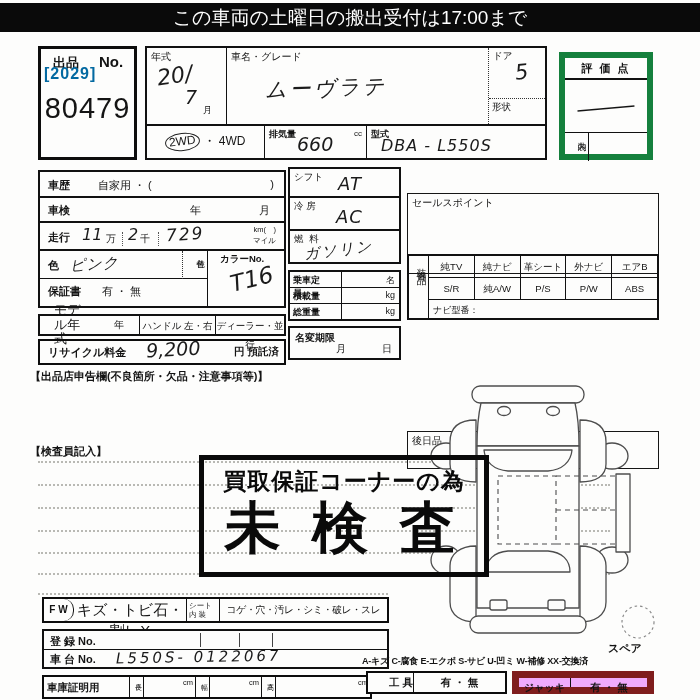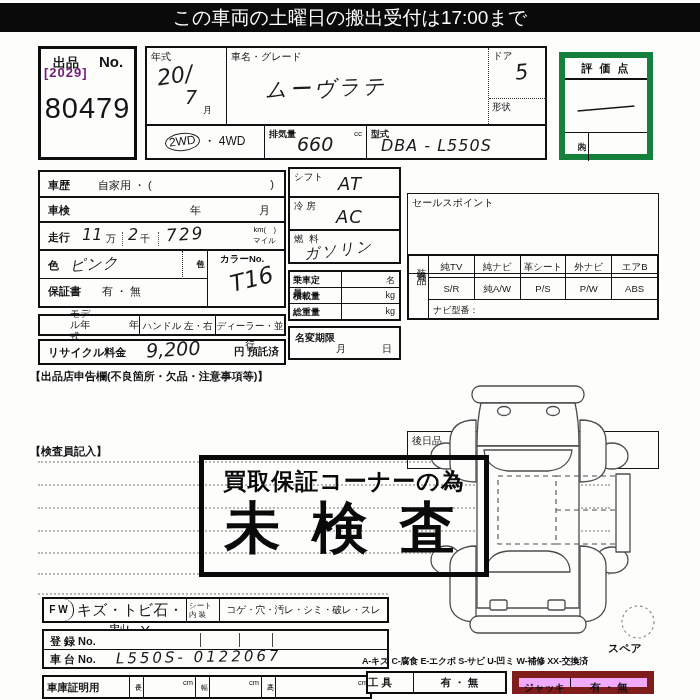--- a/index.html
+++ b/index.html
@@ -25,21 +25,21 @@
 
   <div class="abs" style="left:0;top:3px;width:700px;height:29px;background:#0a0a0a;color:#fff;
               text-align:center;font-size:19px;line-height:29px;">
     <span>この車両の土曜日の搬出受付は17:00まで</span>
   </div>
 
   <div class="abs" style="left:38px;top:46px;width:93px;height:108px;border:3px solid #0d0d0d;">
     <div class="cell" style="height:36px;">
       <span class="abs" style="left:12px;top:5px;font-size:13px;font-weight:bold;">出品</span>
       <span class="abs" style="left:58px;top:4px;font-size:15px;font-weight:bold;">No.</span>
-      <span class="abs" style="left:3px;top:16px;font-size:13px;font-weight:bold;color:#701a75;letter-spacing:1px;">[2029]</span>
+      <span class="abs" style="left:3px;top:16px;font-size:16px;font-weight:bold;color:#0369a1;letter-spacing:1px;">[2029]</span>
     </div>
     <div style="text-align:center;font-size:29px;letter-spacing:1px;margin-top:7px;">80479</div>
   </div>
 
   <div class="abs bx" style="left:145px;top:46px;width:402px;height:114px;display:flex;flex-direction:column;">
     <div class="flex" style="height:76px;border-bottom:2px solid #111;">
       <div class="cell" style="width:80px;border-right:1px solid #111;">
         <span class="abs lbl" style="left:4px;top:2px;">年式</span>
         <span class="abs hw" style="left:10px;top:15px;font-size:22px;transform:rotate(-8deg);">20/</span>
         <span class="abs hw" style="left:38px;top:38px;font-size:19px;">7</span>
@@ -118,21 +118,21 @@
       </div>
       <div class="cell" style="flex:1;">
         <span class="abs" style="left:12px;top:2px;font-size:9.5px;font-weight:bold;">カラーNo.</span>
         <span class="abs hw" style="left:22px;top:15px;font-size:23px;transform:rotate(-14deg);">T16</span>
       </div>
     </div>
   </div>
 
   <div class="abs bx flex" style="left:38px;top:314px;width:248px;height:22px;">
     <div class="cell flex" style="width:100px;border-right:1px solid #111;align-items:center;">
-      <span style="width:30px;font-size:10px;line-height:1.15;padding-left:8px;margin-left:22px;">モデル年式</span>
+      <span style="width:30px;font-size:13px;line-height:1.15;padding-left:14px;">モデル年式</span>
       <span style="font-size:10px;margin-left:30px;">年</span>
     </div>
     <div style="width:76px;border-right:1px solid #111;font-size:9.5px;text-align:center;line-height:19px;box-sizing:border-box;">ハンドル 左・右</div>
     <div style="flex:1;font-size:9.5px;text-align:center;line-height:19px;">ディーラー・並行</div>
   </div>
 
   <div class="abs cell" style="left:38px;top:339px;width:248px;height:26px;border:2.5px solid #0d0d0d;box-sizing:border-box;">
     <span class="abs blbl" style="left:8px;top:4px;">リサイクル料金</span>
     <span class="abs hw" style="left:106px;top:-3px;font-size:19px;transform:rotate(-3deg);">9,200</span>
     <span class="abs" style="right:5px;top:4px;font-size:10.5px;font-weight:bold;">円 預託済</span>
@@ -281,21 +281,21 @@
     <div style="width:52px;border-right:1px solid #111;font-size:7.5px;text-align:right;padding:1px 2px 0 0;box-sizing:border-box;">cm</div>
     <div class="vtext" style="width:14px;border-right:1px solid #111;font-size:7px;padding-top:1px;box-sizing:border-box;">幅</div>
     <div style="width:52px;border-right:1px solid #111;font-size:7.5px;text-align:right;padding:1px 2px 0 0;box-sizing:border-box;">cm</div>
     <div class="vtext" style="width:14px;border-right:1px solid #111;font-size:7px;padding-top:1px;box-sizing:border-box;">高さ</div>
     <div style="flex:1;font-size:7.5px;text-align:right;padding:1px 2px 0 0;">cm</div>
   </div>
 
   <div class="abs" style="left:362px;top:655px;font-size:9px;font-weight:bold;letter-spacing:-0.2px;z-index:2;">A-キズ C-腐食 E-エクボ S-サビ U-凹ミ W-補修 XX-交換済</div>
 
   <div class="abs flex" style="left:366px;top:671px;width:141px;height:23px;border:2px solid #0c0c0c;box-sizing:border-box;background:#fdfdfc;z-index:2;">
-    <div style="width:46px;border-right:1.5px solid #111;font-size:10.5px;font-weight:bold;text-align:left;line-height:19px;box-sizing:border-box;">工 具</div>
+    <div style="width:46px;border-right:1.5px solid #111;font-size:10.5px;font-weight:bold;text-align:right;line-height:19px;box-sizing:border-box;">工 具</div>
     <div style="flex:1;font-size:10.5px;font-weight:bold;text-align:center;line-height:19px;">有 ・ 無</div>
   </div>
   <div class="abs flex" style="left:512px;top:671px;width:142px;height:23px;border:7px solid #7f1d1d;box-sizing:border-box;background:#f0abfc;z-index:2;">
     <div style="width:52px;border-right:1.5px solid #111;font-size:10px;font-weight:bold;text-align:center;line-height:19px;box-sizing:border-box;">ジャッキ</div>
     <div style="flex:1;font-size:10.5px;font-weight:bold;text-align:center;line-height:19px;">有 ・ 無</div>
   </div>
 
 </div>
 
 </body></html>

